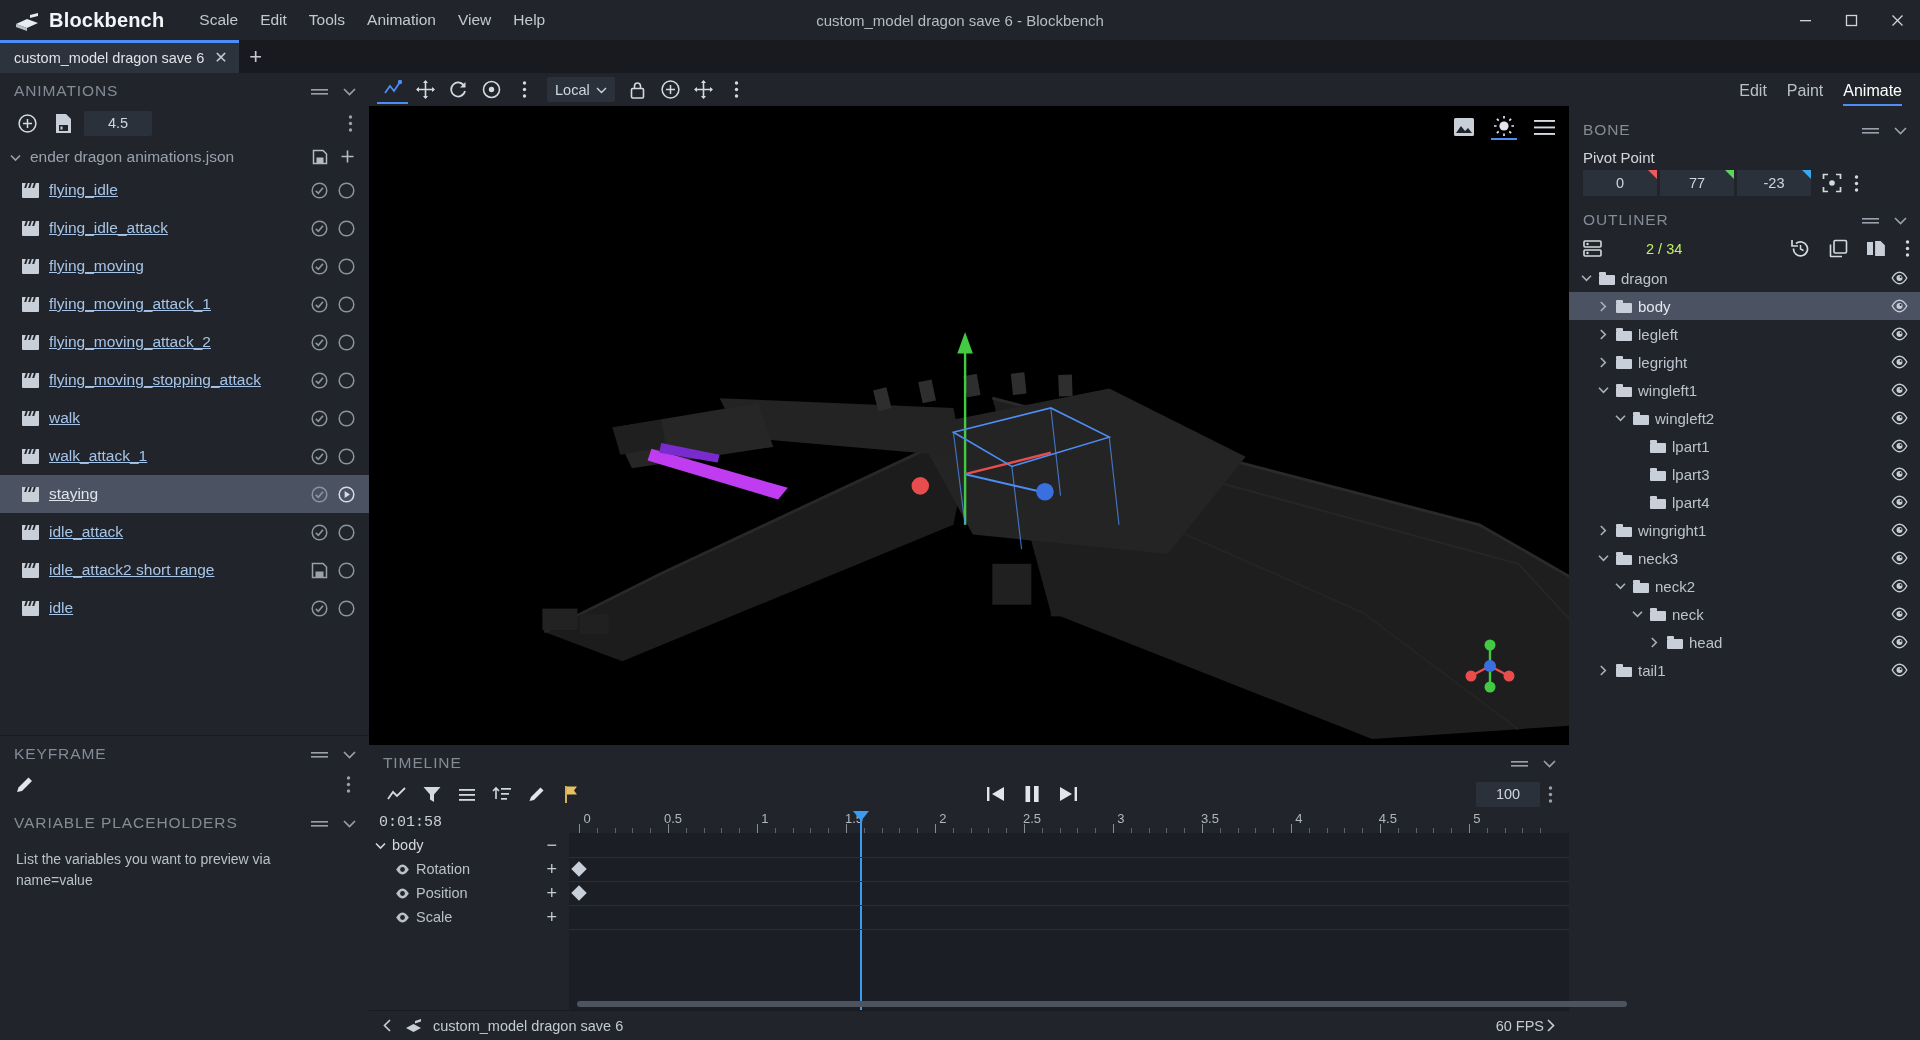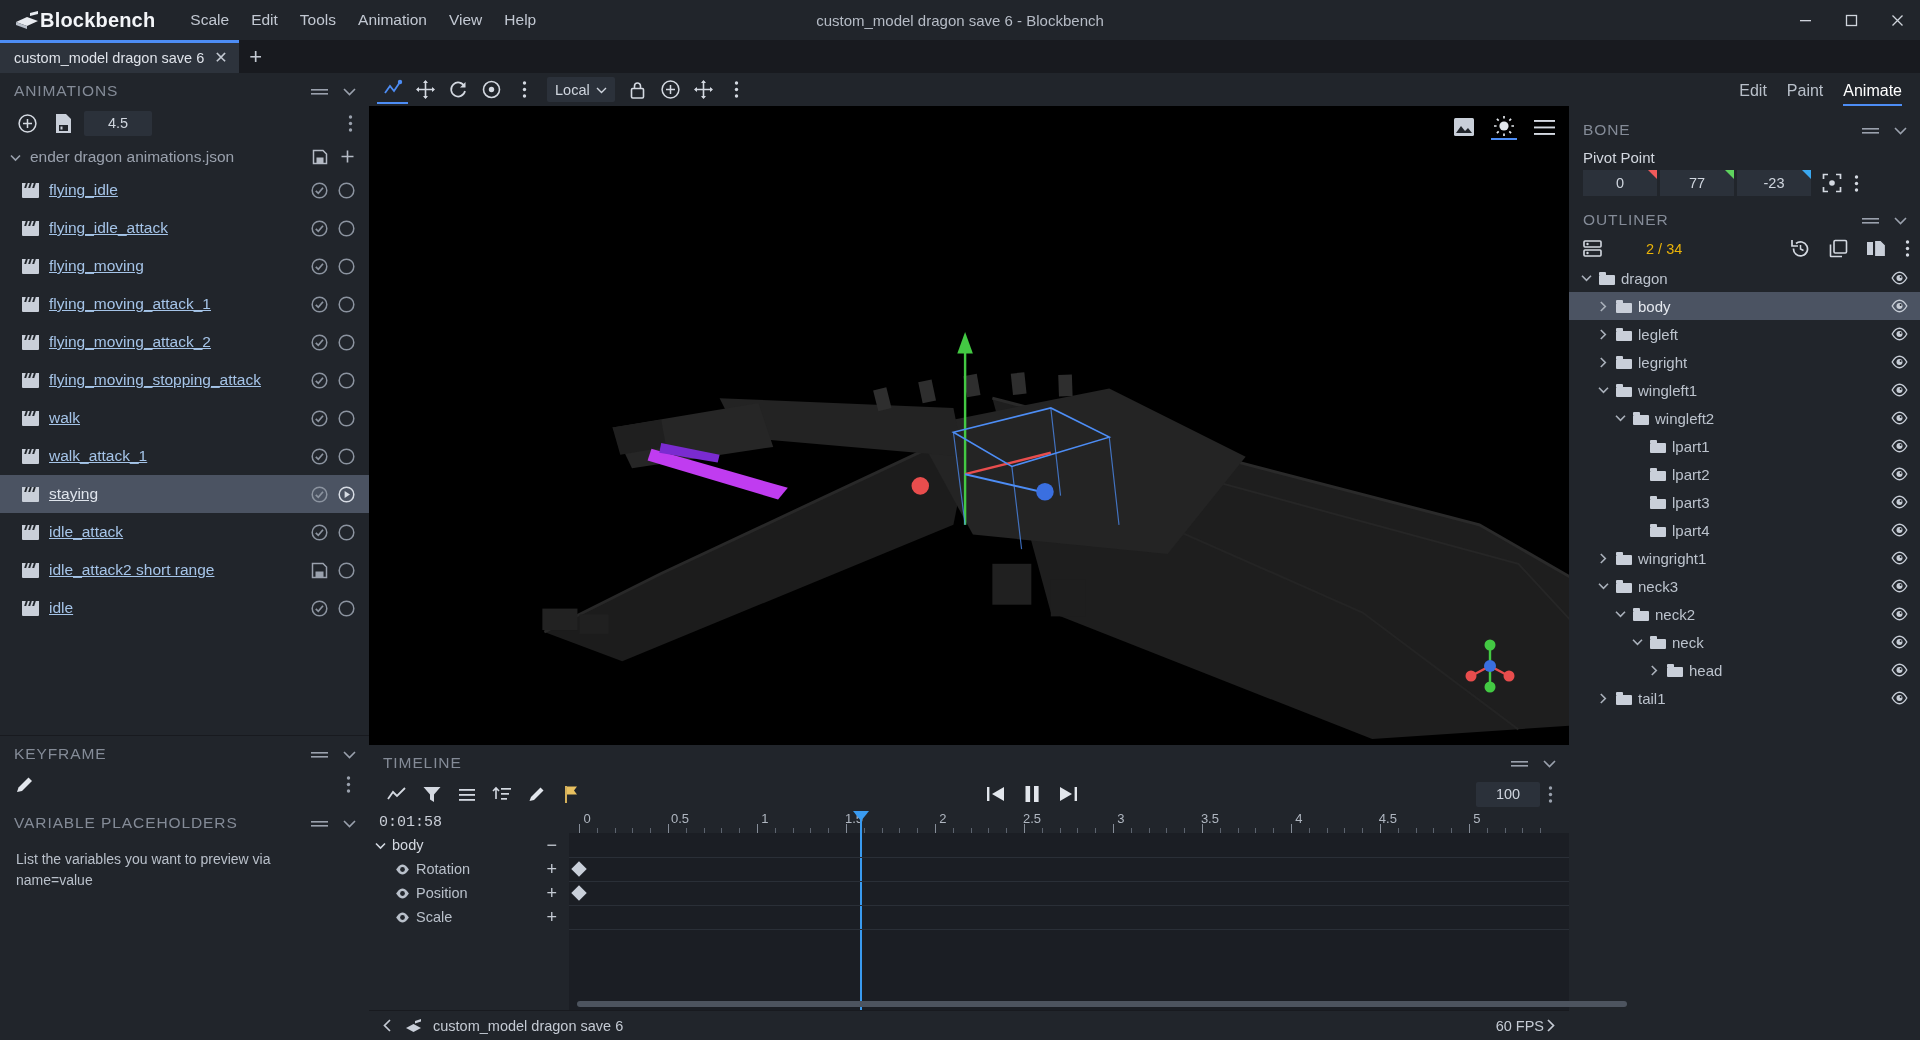--- a/index.html
+++ b/index.html
@@ -12,21 +12,21 @@
   }
   body { display: flex; flex-direction: column; }
 
   
   .titlebar {
     height: 40px; flex: 0 0 40px;
     background: #21252b;
     display: flex; align-items: center;
     position: relative;
   }
-  .logo-wrap { display: flex; align-items: center; padding: 0 10px 0 14px; }
+  .logo-wrap { display: flex; align-items: flex-end; padding: 0 10px 0 14px; gap: 9px; }
   .bb-logo { width: 26px; height: 20px; position: relative; }
   .bb-title { font-size: 20px; font-weight: bold; color: #f3f5f8; letter-spacing: .2px; }
   .menubar { display: flex; align-items: center; gap: 0; margin-left: 14px; }
   .menu-item {
     font-size: 15.5px; color: #c2c8d2; padding: 6px 11px; border-radius: 3px; cursor: default;
   }
   .win-title {
     position: absolute; left: 0; right: 0; text-align: center;
     font-size: 15px; color: #b6bcc6; pointer-events: none;
   }
@@ -205,21 +205,21 @@
     position: relative; width: 74px; height: 26px; background: #2b313a;
     display: flex; align-items: center; justify-content: center;
     font-size: 14.5px; color: #cfd5de; overflow: hidden;
   }
   .pivot-field i { position: absolute; top: 0; right: 0; width: 0; height: 0; border-style: solid; border-width: 0 9px 9px 0; }
   .pivot-icons { display: flex; align-items: center; gap: 12px; margin-left: 8px; color: #d4d9e1; }
 
   .outliner-tools {
     display: flex; align-items: center; padding: 3px 10px 6px 14px; gap: 0; color: #d4d9e1;
   }
-  .outliner-tools .count { font-size: 14.5px; color: #eab308; margin-left: 44px; }
+  .outliner-tools .count { font-size: 14.5px; color: #bef264; margin-left: 44px; }
   .outliner-tools .ot-icons { margin-left: auto; display: flex; gap: 18px; align-items: center; }
 
   .outliner-tree { flex: 1 1 auto; overflow: hidden; }
   .out-row {
     height: 28px; display: flex; align-items: center; font-size: 15px; color: #bcc3cd;
     padding-right: 12px; gap: 6px;
   }
   .out-row.selected { background: #4b5362; color: #e4e8ee; }
   .out-row .caret { width: 14px; display: flex; justify-content: center; color: #aab1bb; flex: 0 0 14px; }
   .out-row .eye { margin-left: auto; display: flex; color: #c6ccd5; }
@@ -982,21 +982,21 @@
         </div>
 
         <div class="tl-tracks">
           <div class="tl-ruler">
               <div class="tl-tick" style="left: 18px;">0</div>
               <div class="tl-major" style="left: 10px;"></div>
               <div class="tl-minor" style="left: 27.7982px;"></div>
               <div class="tl-minor" style="left: 45.5963px;"></div>
               <div class="tl-minor" style="left: 63.3945px;"></div>
               <div class="tl-minor" style="left: 81.1927px;"></div>
-              <div class="tl-tick" style="left: 111px;">0.5</div>
+              <div class="tl-tick" style="left: 104px;">0.5</div>
               <div class="tl-major" style="left: 98.9908px;"></div>
               <div class="tl-minor" style="left: 116.789px;"></div>
               <div class="tl-minor" style="left: 134.587px;"></div>
               <div class="tl-minor" style="left: 152.385px;"></div>
               <div class="tl-minor" style="left: 170.183px;"></div>
               <div class="tl-tick" style="left: 195.982px;">1</div>
               <div class="tl-major" style="left: 187.982px;"></div>
               <div class="tl-minor" style="left: 205.78px;"></div>
               <div class="tl-minor" style="left: 223.578px;"></div>
               <div class="tl-minor" style="left: 241.376px;"></div>
@@ -1328,35 +1328,20 @@
               <circle cx="9.6" cy="6" r="1" fill="#21252b"></circle>
             </svg>
           </span>
         </div>
         <div class="out-row" style="padding-left: 61px;">
           <span class="caret"></span>
           <span class="folder">
             <span class="tab"></span>
             <span class="base"></span>
           </span>
-          <span>lpart2</span>
-          <span class="eye">
-            <svg width="17" height="14" viewBox="0 0 17 14">
-              <path d="M8.5 1.3 C12.6 1.3 15.8 7 15.8 7 C15.8 7 12.6 12.7 8.5 12.7 C4.4 12.7 1.2 7 1.2 7 C1.2 7 4.4 1.3 8.5 1.3 Z" fill="none" stroke="currentColor" stroke-width="1.4"></path>
-              <circle cx="8.5" cy="7" r="3" fill="currentColor"></circle>
-              <circle cx="9.6" cy="6" r="1" fill="#21252b"></circle>
-            </svg>
-          </span>
-        </div>
-        <div class="out-row" style="padding-left: 61px;">
-          <span class="caret"></span>
-          <span class="folder">
-            <span class="tab"></span>
-            <span class="base"></span>
-          </span>
           <span>lpart3</span>
           <span class="eye">
             <svg width="17" height="14" viewBox="0 0 17 14">
               <path d="M8.5 1.3 C12.6 1.3 15.8 7 15.8 7 C15.8 7 12.6 12.7 8.5 12.7 C4.4 12.7 1.2 7 1.2 7 C1.2 7 4.4 1.3 8.5 1.3 Z" fill="none" stroke="currentColor" stroke-width="1.4"></path>
               <circle cx="8.5" cy="7" r="3" fill="currentColor"></circle>
               <circle cx="9.6" cy="6" r="1" fill="#21252b"></circle>
             </svg>
           </span>
         </div>
         <div class="out-row" style="padding-left: 61px;">

